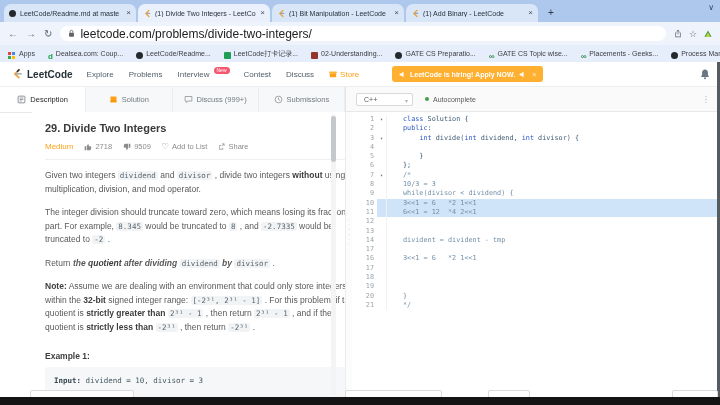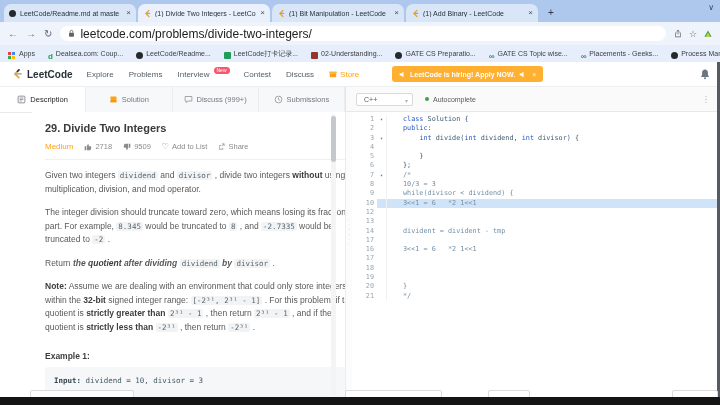--- a/index.html
+++ b/index.html
@@ -423,20 +423,25 @@
         <div class="eline">
           <span class="lnum">9</span>
           <span class="fold"></span>
           <span class="lcode"><span class="tk-cm">while(divisor &lt; dividend) {</span></span>
         </div>
         <div class="eline hl">
           <span class="lnum">10</span>
           <span class="fold"></span>
           <span class="lcode"><span class="tk-cm">3&lt;&lt;1 = 6   *2 1&lt;&lt;1</span></span>
         </div>
+        <div class="eline hl">
+          <span class="lnum">11</span>
+          <span class="fold"></span>
+          <span class="lcode"><span class="tk-cm">6&lt;&lt;1 = 12  *4 2&lt;&lt;1</span></span>
+        </div>
         <div class="eline">
           <span class="lnum">12</span>
           <span class="fold"></span>
           <span class="lcode"></span>
         </div>
         <div class="eline">
           <span class="lnum">13</span>
           <span class="fold"></span>
           <span class="lcode"></span>
         </div>

